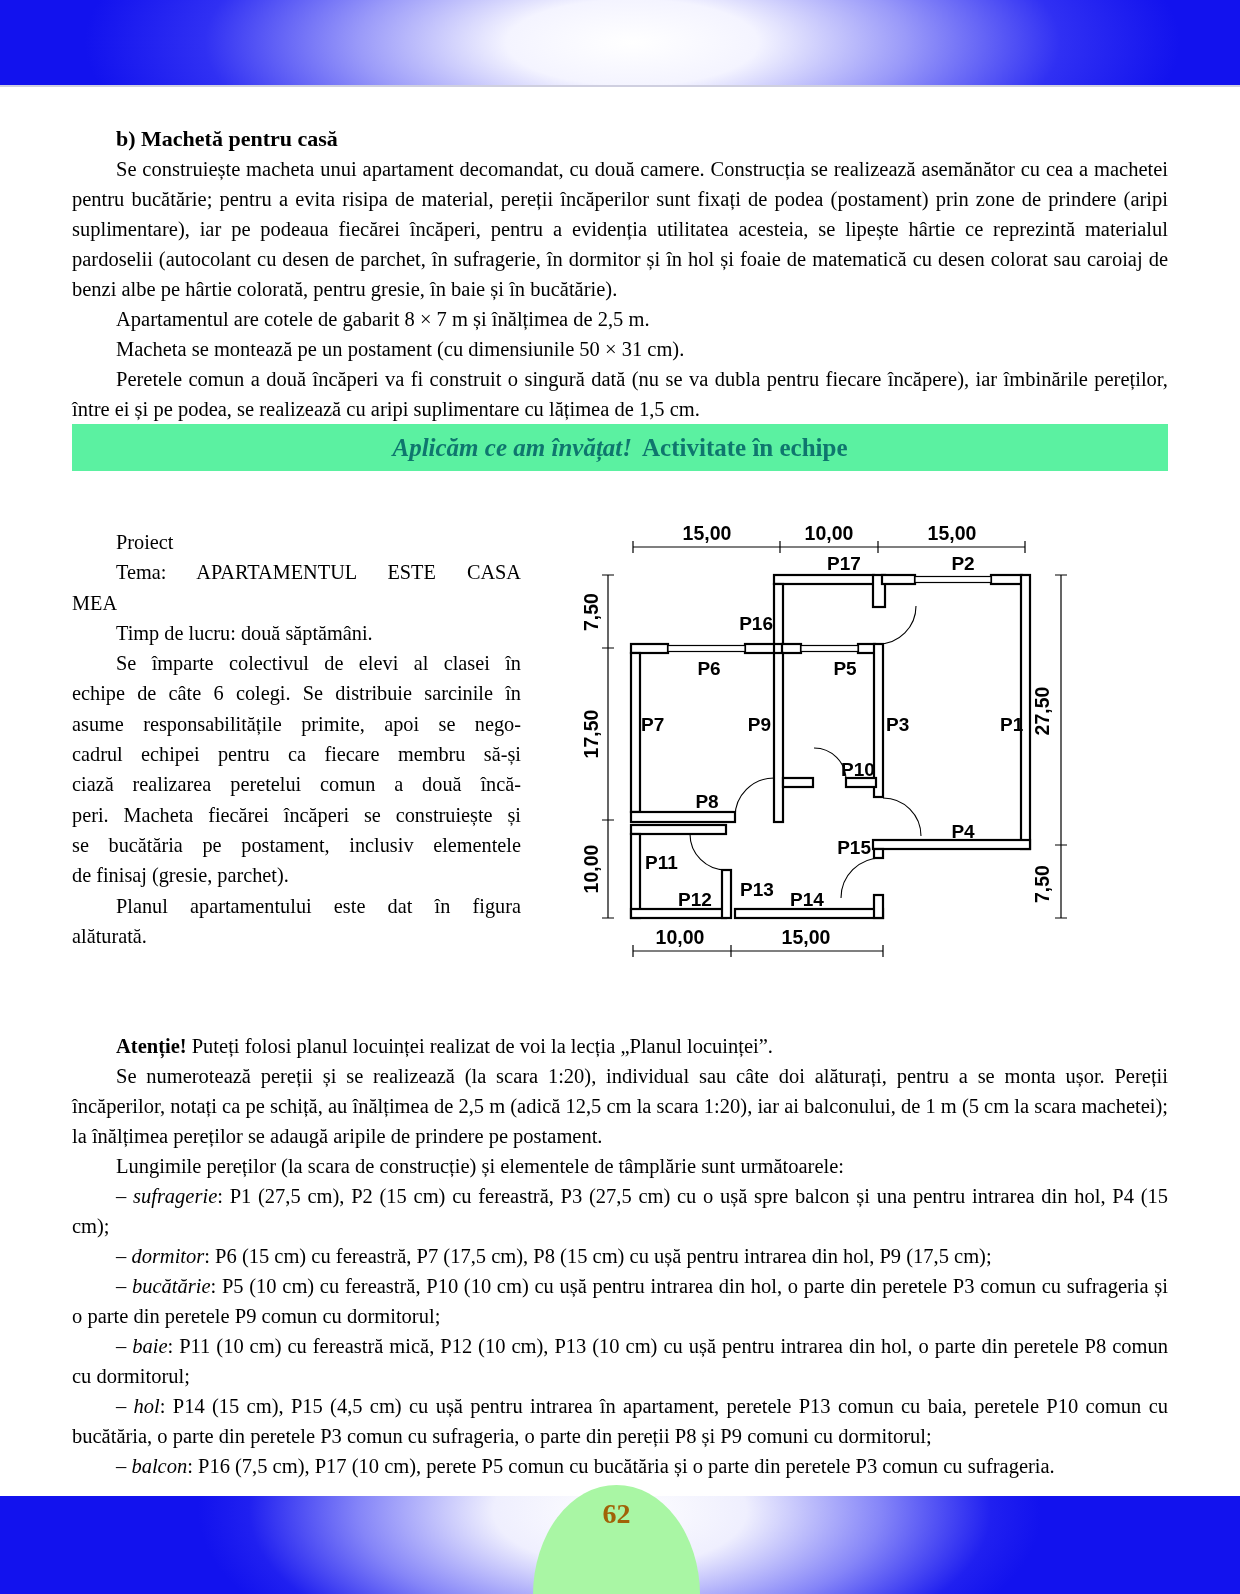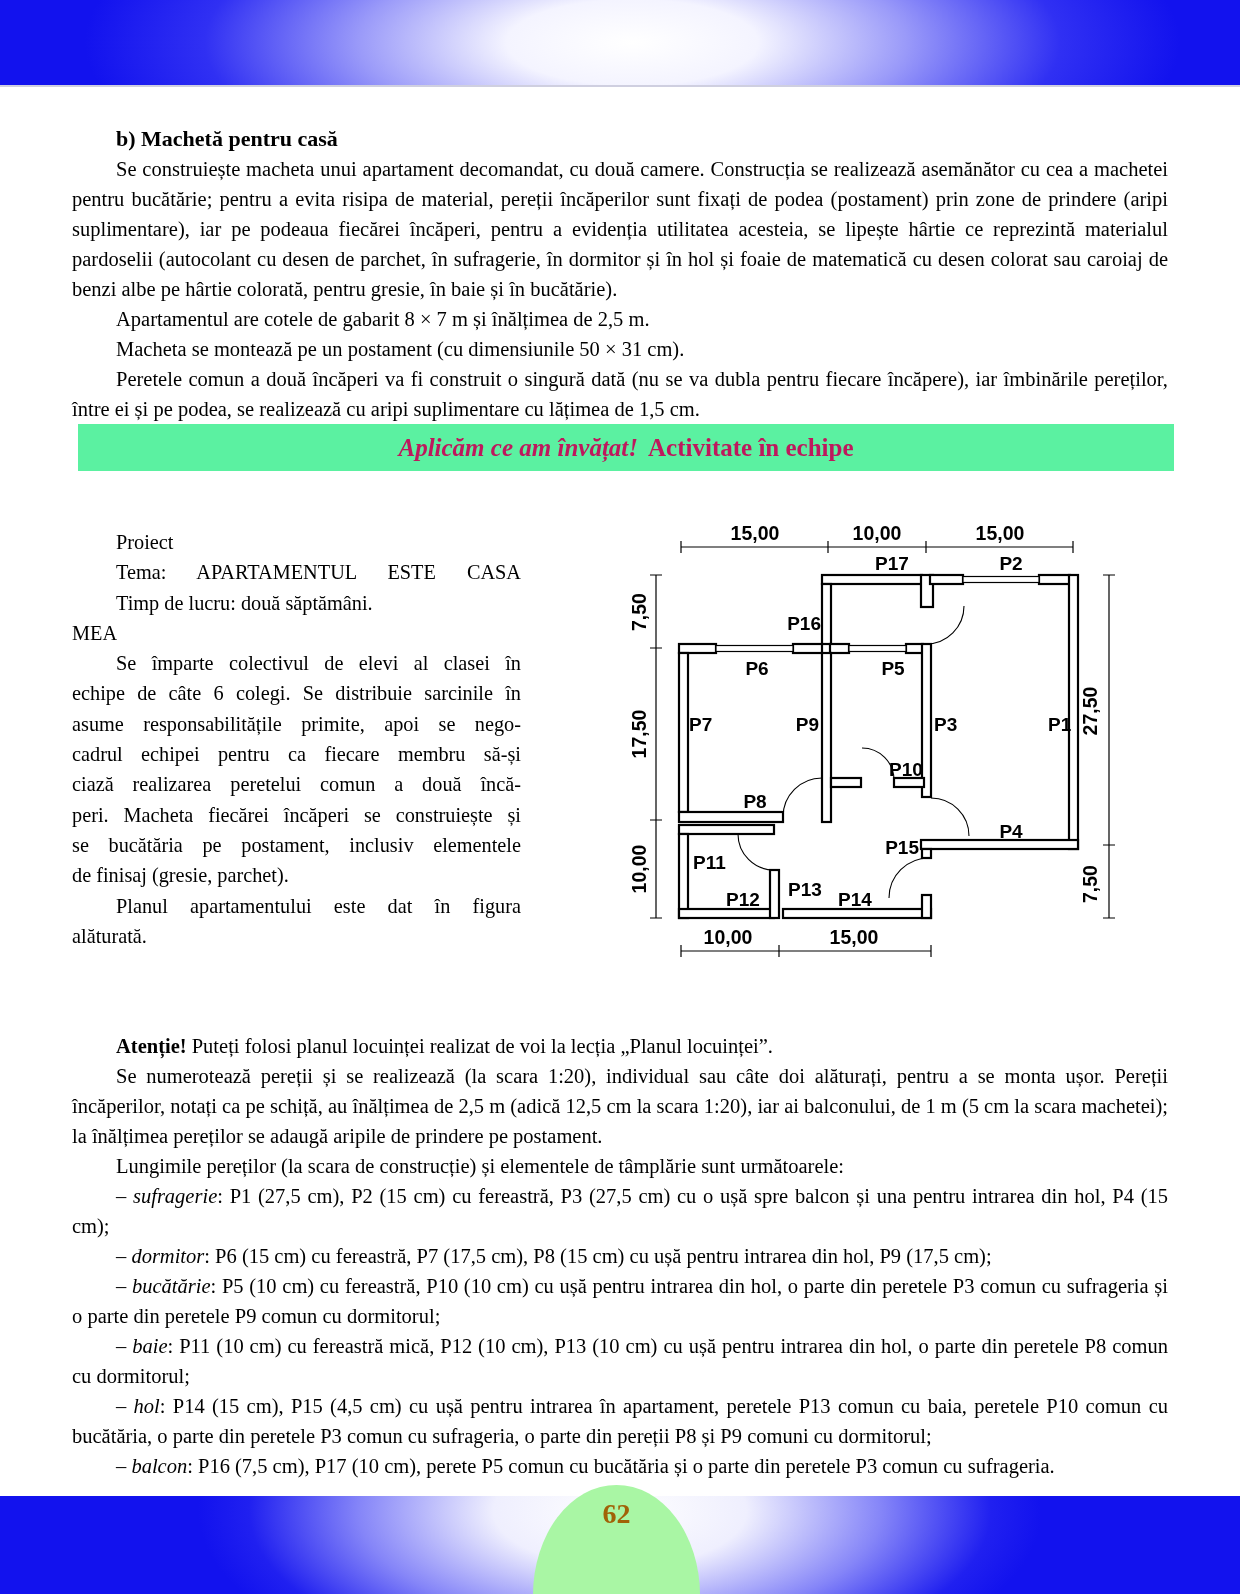--- a/index.html
+++ b/index.html
@@ -39,36 +39,36 @@
   }
   .content-top h2 {
     margin:0 0 0 44px; font-size:22px; line-height:30px; font-weight:bold;
   }
   .content-top p {
     margin:0; text-align:justify; text-indent:44px;
   }
   
   .banner {
     position:absolute; left:72px; top:424px; width:1096px; height:47px;
-    background:#5bf1a1; color:#be185d;
+    background:#5bf1a1; color:#0f766e;
     display:flex; align-items:center; justify-content:center;
-    font-size:25px; font-weight:bold; line-height:47px;margin-left:6px;
+    font-size:25px; font-weight:bold; line-height:47px;
   }
   .banner .it { font-style:italic; margin-right:10px; }
   
   .project-col {
     position:absolute; left:72px; top:527px; width:449px;
     font-size:20.3px; line-height:30.3px;
   }
   .project-col .ln { text-align:justify; overflow:hidden; height:30.3px; }
   .project-col .jl { text-align-last:justify; }
   .project-col .ind { text-indent:44px; }
   .project-col .bold { font-weight:normal; }
   
-  .plan-wrap { position:absolute; left:606px; top:505px; width:530px; height:460px; }
+  .plan-wrap { position:absolute; left:558px; top:505px; width:530px; height:460px; }
   svg text { font-family:"Liberation Sans", sans-serif; font-weight:bold; }
   .wall { fill:#ffffff; stroke:#000; stroke-width:2.2; }
   .win  { fill:#ffffff; stroke:#000; stroke-width:1.2; }
   .thin { fill:none; stroke:#000; stroke-width:1.2; }
   .arc  { fill:none; stroke:#000; stroke-width:1.1; }
   .plabel { font-size:19px; }
   .dlabel { font-size:19.5px; }
   
   .content-bottom {
     position:absolute; left:72px; top:1031px; width:1096px;
@@ -92,22 +92,22 @@
 </div>
 
 <div class="banner">
   <span class="it">Aplicăm ce am învățat!</span>
   <span>Activitate în echipe</span>
 </div>
 
 <div class="project-col">
   <div class="ln bold ind">Proiect</div>
   <div class="ln bold ind jl">Tema: APARTAMENTUL ESTE CASA</div>
+  <div class="ln bold">MEA</div>
   <div class="ln ind">Timp de lucru: două săptămâni.</div>
-  <div class="ln bold">MEA</div>
   <div class="ln ind jl">Se împarte colectivul de elevi al clasei în</div>
   <div class="ln jl">echipe de câte 6 colegi. Se distribuie sarcinile în</div>
   <div class="ln jl">asume responsabilitățile primite, apoi se nego-</div>
   <div class="ln jl">cadrul echipei pentru ca fiecare membru să-și</div>
   <div class="ln jl">ciază realizarea peretelui comun a două încă-</div>
   <div class="ln jl">peri. Macheta fiecărei încăperi se construiește și</div>
   <div class="ln jl">se bucătăria pe postament, inclusiv elementele</div>
   <div class="ln">de finisaj (gresie, parchet).</div>
   <div class="ln ind jl">Planul apartamentului este dat în figura</div>
   <div class="ln">alăturată.</div>

